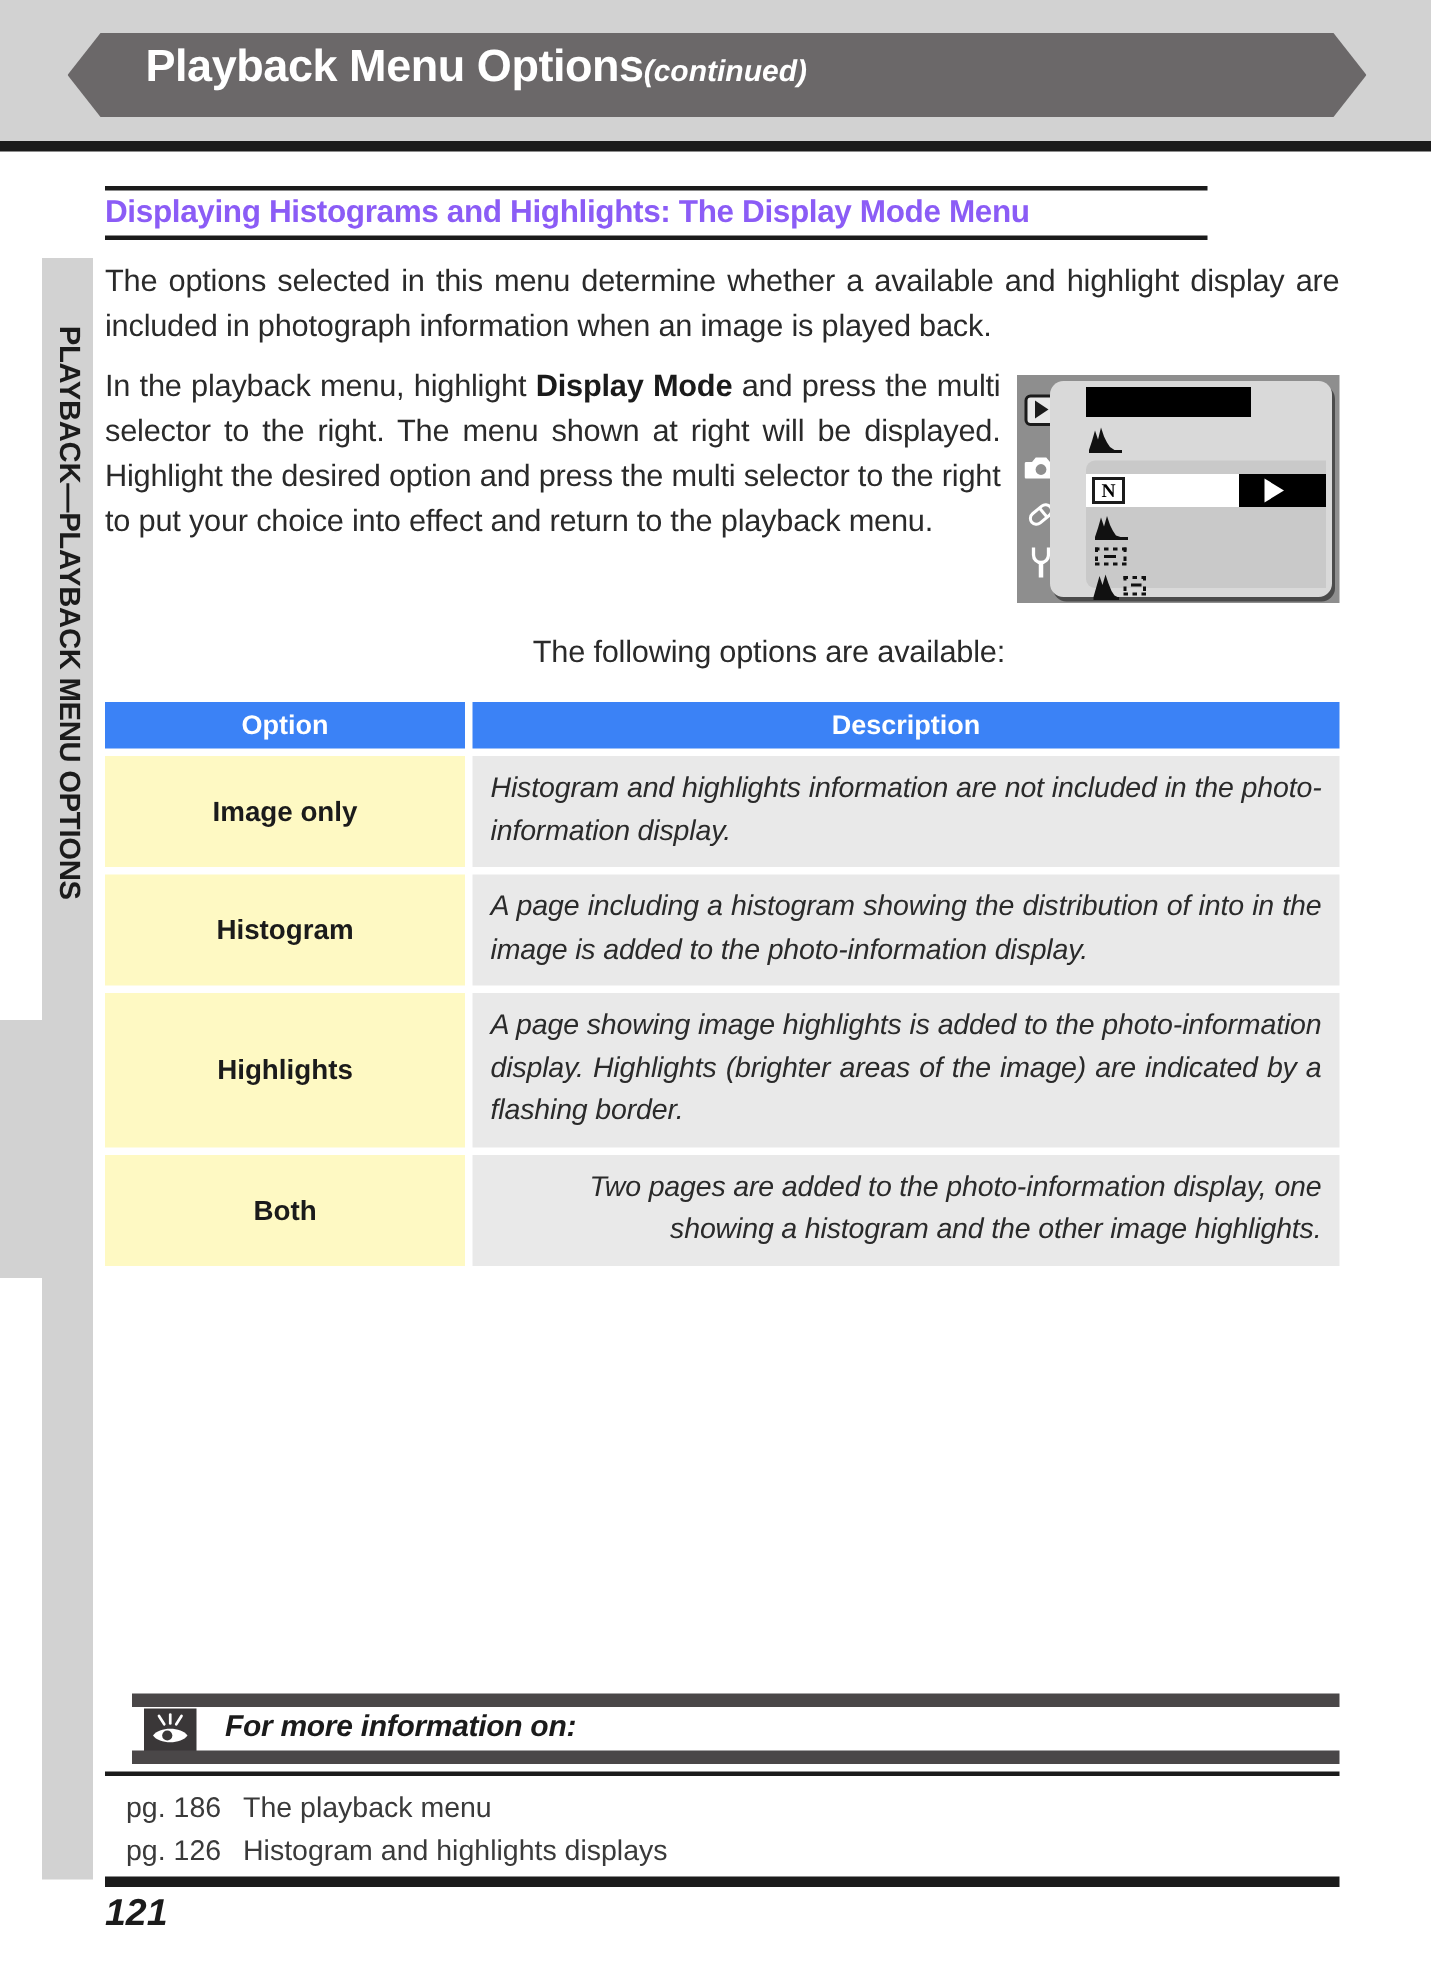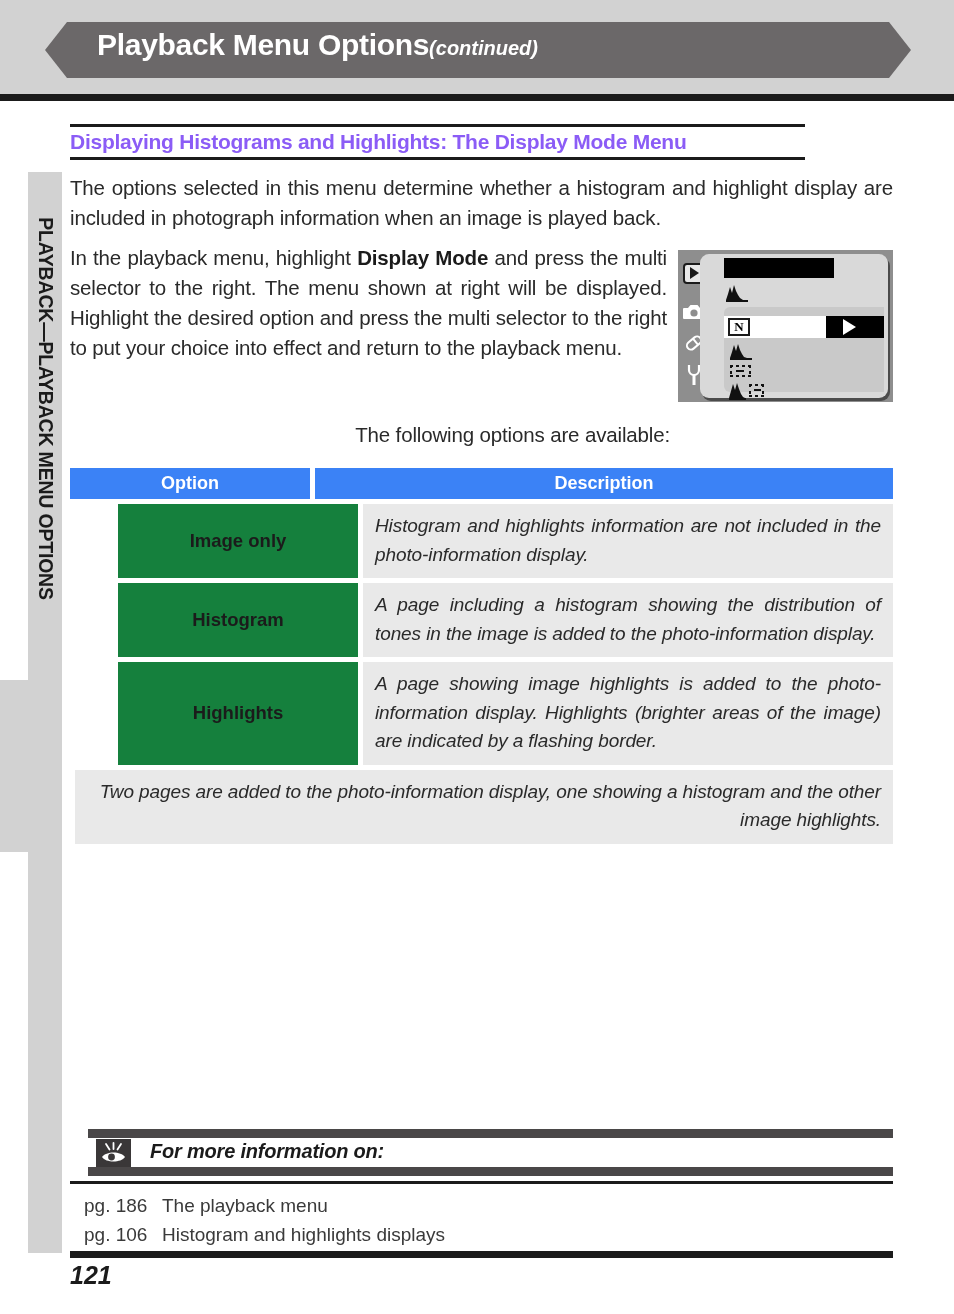--- a/index.html
+++ b/index.html
@@ -160,23 +160,23 @@
   .thead { display:flex; height:31px; }
   .th {
     background:#3b82f6; color:#fff; font-weight:bold; font-size:18px;
     display:flex; align-items:center; justify-content:center;
   }
   .th-opt { width:240px; }
   .th-gap { width:5px; background:#fff; }
   .th-desc { flex:1; }
   .trow { display:flex; margin-top:5px; }
   .td-opt {
-    width:240px; background:#15803d; color:#1b1b1b;
+    width:240px; background:#fef9c3; color:#1b1b1b;
     font-weight:bold; font-size:18.5px;
-    display:flex; align-items:center; justify-content:center; text-align:center;margin-left:48px;
+    display:flex; align-items:center; justify-content:center; text-align:center;
   }
   .td-gap { width:5px; background:#fff; }
   .td-desc {
     flex:1; background:#e9e9e9; color:#2a2a2a;
     font-size:19px; line-height:28.5px; padding:8px 12px 9px 12px;
     text-align:justify; letter-spacing:-0.1px;font-style:italic;
   }
   .td-desc.noj { text-align:right; }
 
   
@@ -217,21 +217,21 @@
   <div class="side-tab-wide"></div>
   <div class="side-tab-narrow2"></div>
   <div class="side-tab-label">
       <span>PLAYBACK—PLAYBACK MENU OPTIONS</span>
     </div>
 
   <div class="sec-rule-top"></div>
   <div class="sec-head">Displaying Histograms and Highlights: The Display Mode Menu</div>
   <div class="sec-rule-bot"></div>
 
-  <div class="para p1">The options selected in this menu determine whether a histogram and highlight display are included in photograph information when an image is played back.</div>
+  <div class="para p1">The options selected in this menu determine whether a available and highlight display are included in photograph information when an image is played back.</div>
 
   <div class="para p2"><span>In the playback menu, highlight </span><b>Display Mode</b><span> and press the multi selector to the right.  The menu shown at right will be displayed.  Highlight the desired option and press the multi selector to the right to put your choice into effect and return to the playback menu.</span></div>
 
   <div class="para p3">The following options are available:</div>
 
   <div class="lcd">
     <div class="lcd-sidebar">
       <div class="lcd-ic ic-play">
         <div class="play-box">
             <div class="play-tri"></div>
@@ -333,30 +333,31 @@
 
     <div class="trow">
       <div class="td-opt">Image only</div>
       <div class="td-gap"></div>
       <div class="td-desc">Histogram and highlights information are not included in the photo-information display.</div>
     </div>
 
     <div class="trow">
       <div class="td-opt">Histogram</div>
       <div class="td-gap"></div>
-      <div class="td-desc">A page including a histogram showing the distribution of tones in the image is added to the photo-information display.</div>
+      <div class="td-desc">A page including a histogram showing the distribution of into in the image is added to the photo-information display.</div>
     </div>
 
     <div class="trow">
       <div class="td-opt">Highlights</div>
       <div class="td-gap"></div>
       <div class="td-desc">A page showing image highlights is added to the photo-information display.  Highlights (brighter areas of the image) are indicated by a flashing border.</div>
     </div>
 
     <div class="trow">
+      <div class="td-opt">Both</div>
       <div class="td-gap"></div>
       <div class="td-desc noj">Two pages are added to the photo-information display, one showing a histogram and the other image highlights.</div>
     </div>
   </div>
 
   <div class="fi-bar-top"></div>
   <div class="fi-icon">
     <svg width="27" height="23" viewBox="0 0 27 23">
       <g stroke="#ffffff" stroke-width="1.8" stroke-linecap="round">
         <line x1="13.5" y1="1" x2="13.5" y2="7"></line>
@@ -366,19 +367,19 @@
       <path d="M2 15 C6 9, 21 9, 25 15 C21 21, 6 21, 2 15 Z" fill="#ffffff"></path>
       <circle cx="11.5" cy="15" r="3.4" fill="#3a3738"></circle>
     </svg>
   </div>
   <div class="fi-title">For more information on:</div>
   <div class="fi-bar-bot"></div>
   <div class="fi-rule"></div>
 
   <div class="fi-list">
     <div class="fi-item"><span class="pg">pg. 186</span><span>The playback menu</span></div>
-    <div class="fi-item"><span class="pg">pg. 106</span><span>Histogram and highlights displays</span></div>
+    <div class="fi-item"><span class="pg">pg. 126</span><span>Histogram and highlights displays</span></div>
   </div>
 
   <div class="fi-rule2"></div>
   <div class="pageno">121</div>
 
 </div>
 
 </body></html>

